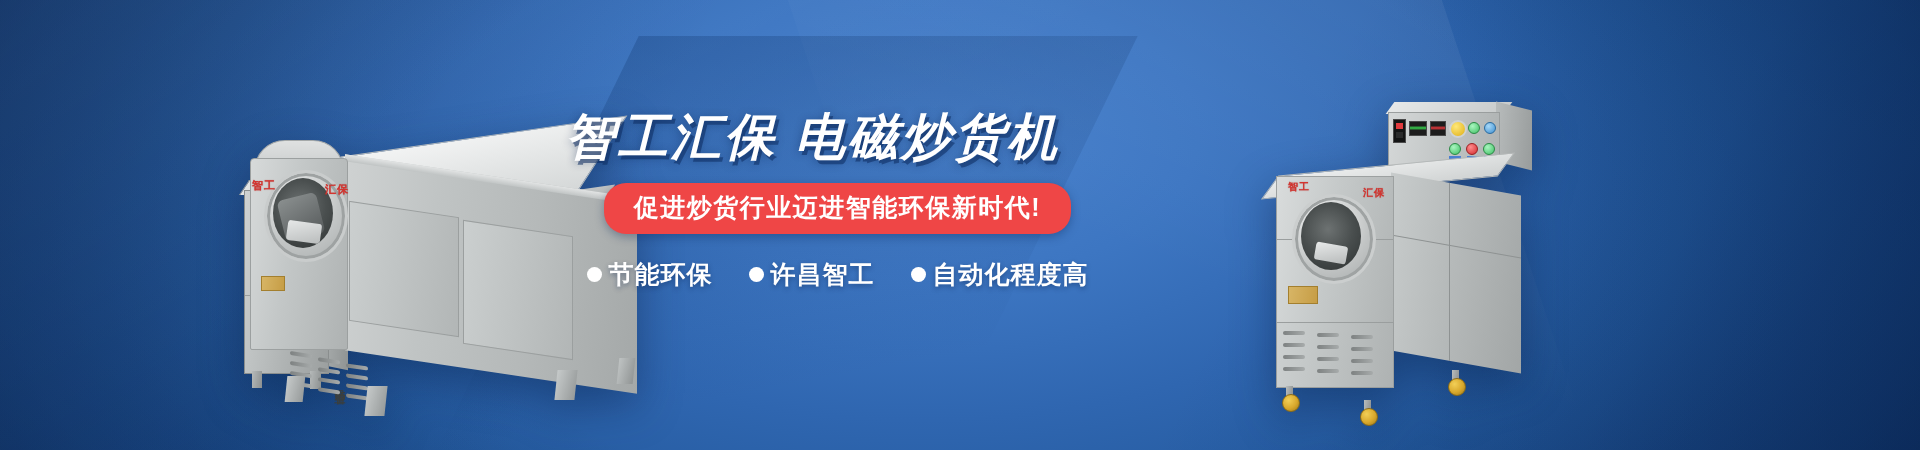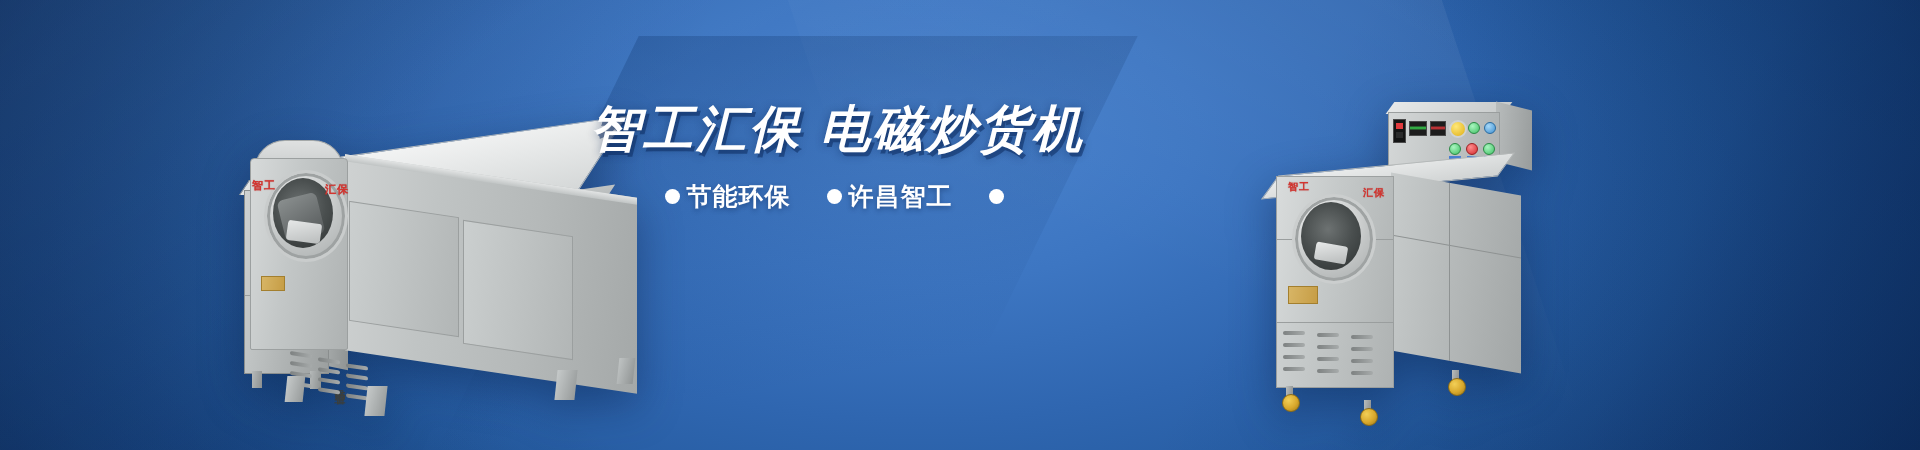--- a/index.html
+++ b/index.html
@@ -37,22 +37,21 @@
     background:linear-gradient(168deg, rgba(18,56,112,.30) 0%, rgba(18,56,112,0) 70%);
     transform:skewX(-26deg);
   }
   .bg-vig{
     position:absolute;inset:0;
     background:radial-gradient(ellipse 1250px 700px at 50% 45%, rgba(0,0,0,0) 44%, rgba(6,30,70,.30) 78%, rgba(5,26,62,.55) 100%);
   }
 
   
   .copy{
-    position:absolute;left:565px;top:103px;width:545px;
-    text-align:center;
+    position:absolute;left:565px;top:111px;width:545px;
     z-index:40;
   }
   .headline{
     font-size:50px;
     font-weight:700;
     font-style:italic;
     color:#ffffff;
     letter-spacing:3px;
     line-height:1.05;
     white-space:nowrap;
@@ -425,29 +424,33 @@
     <div class="caster" style="left:90px;top:300px;"></div>
     <div class="caster-arm" style="left:182px;top:262px;"></div>
     <div class="caster" style="left:178px;top:270px;"></div>
   </div>
 
   <div class="copy">
     <div class="headline">
       <span>智工汇保</span><span class="gap"></span><span>电磁炒货机</span>
     </div>
 
+    <div class="ribbon-wrap">
+      <div class="ribbon">促进炒货行业迈进智能环保新时代!</div>
+    </div>
 
     <div class="features">
       <div class="feature">
         <span class="dot"></span>
         <span>节能环保</span>
       </div>
       <div class="feature">
         <span class="dot"></span>
         <span>许昌智工</span>
       </div>
       <div class="feature">
         <span class="dot"></span>
+        <span>自动化程度高</span>
       </div>
     </div>
   </div>
 
 </div>
 
 </body></html>

